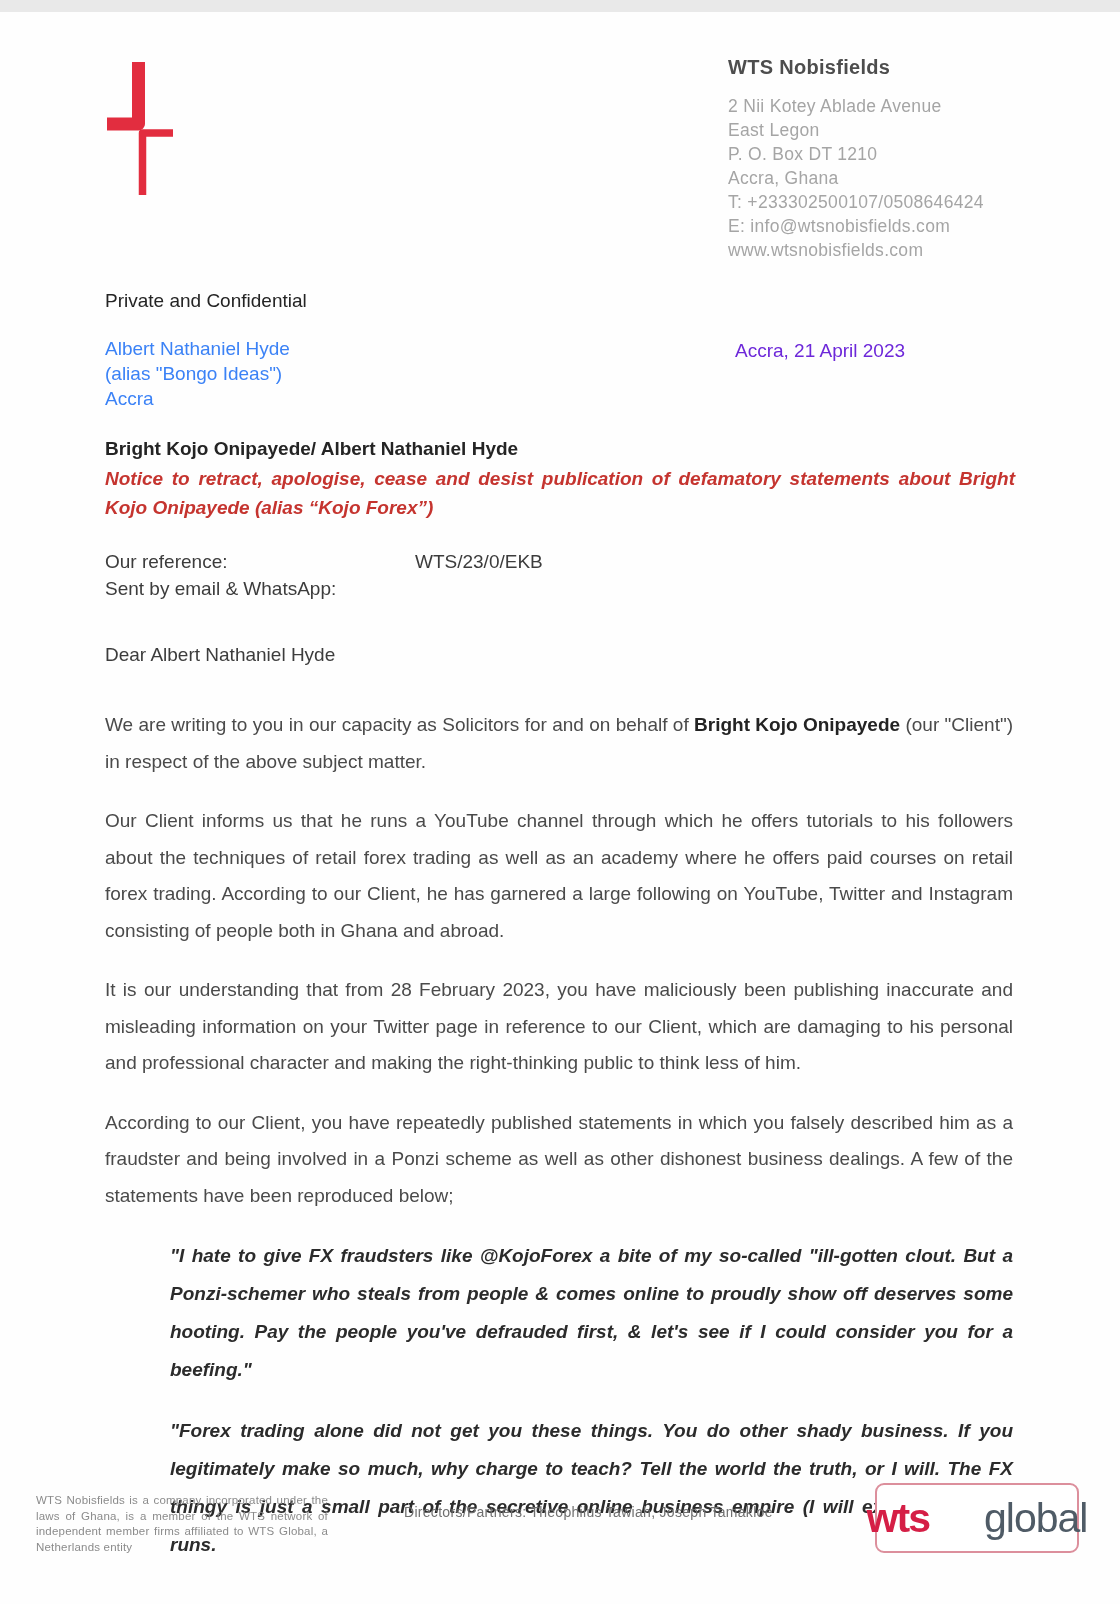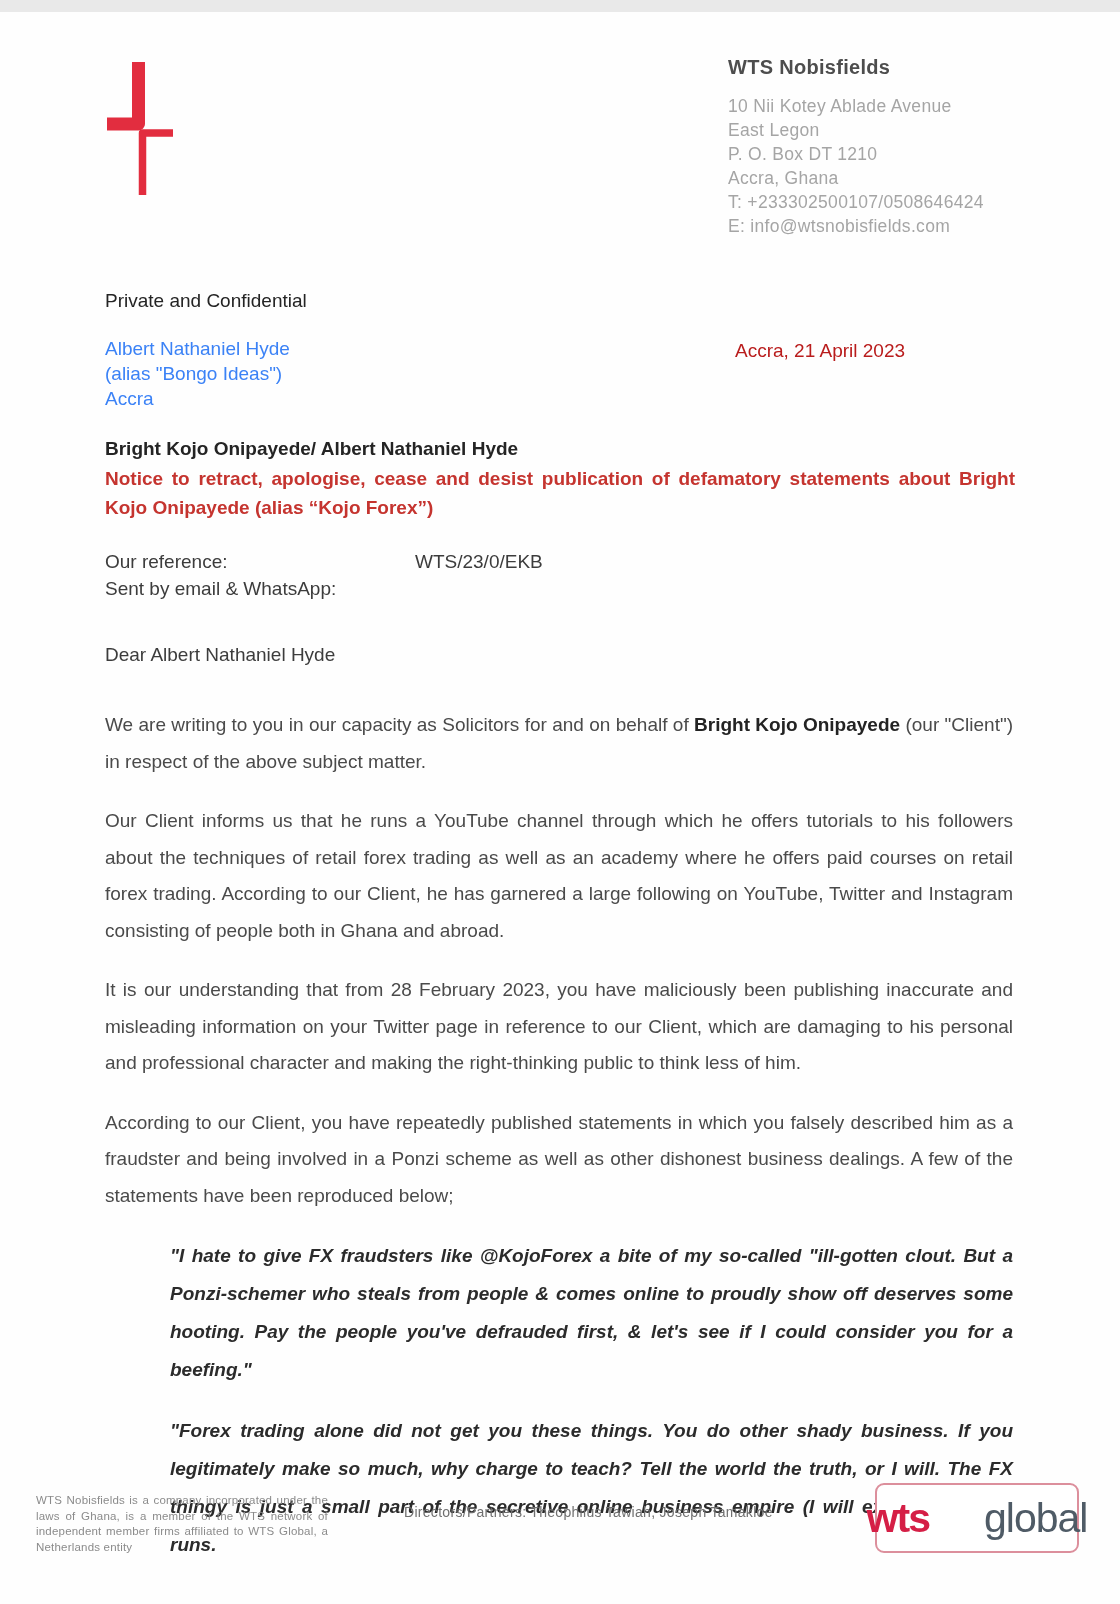--- a/index.html
+++ b/index.html
@@ -13,24 +13,24 @@
     overflow:hidden;
   }
   
   .mark{position:absolute;left:104px;top:48px;}
   .lh-right{position:absolute;left:728px;top:44px;width:330px;}
   .firm-name{font-size:20px;font-weight:bold;color:#4d4d4d;letter-spacing:.3px;margin-bottom:15px;}
   .addr-line{font-size:17.5px;color:#a5a5a5;line-height:24px;letter-spacing:.3px;}
   
   .confidential{position:absolute;left:105px;top:278px;font-size:19px;font-weight:normal;color:#242424;}
   .recipient{position:absolute;left:105px;top:324px;font-size:19px;color:#3b82f6;line-height:25px;}
-  .date{position:absolute;left:735px;top:328px;font-size:19px;color:#b91c1c;}
+  .date{position:absolute;left:735px;top:328px;font-size:19px;color:#6d28d9;}
   .subject{position:absolute;left:105px;top:426px;width:910px;font-size:19px;font-weight:bold;color:#242424;}
   .notice{position:absolute;left:105px;top:453px;width:910px;
-    font-size:19px;font-weight:bold;color:#c5342f;line-height:28.5px;}
+    font-size:19px;font-weight:bold;font-style:italic;color:#c5342f;line-height:28.5px;}
   .notice .full-justify{text-align:justify;text-align-last:justify;}
   .refs{position:absolute;left:105px;top:536px;width:910px;font-size:19px;color:#3c3c3c;line-height:27px;}
   .ref-row{display:flex;}
   .ref-row .lbl{width:310px;flex:0 0 310px;}
   .salutation{position:absolute;left:105px;top:632px;font-size:19px;color:#3c3c3c;}
   
   .body-col{position:absolute;left:105px;top:695px;width:908px;}
   .body-col p{
     margin:0 0 23px 0;
     font-size:19px;line-height:36.5px;color:#4a4a4a;
@@ -61,26 +61,27 @@
 
 <div class="page">
 
   <svg class="mark" width="74" height="140" viewBox="0 0 74 140">
     <path d="M34.5 2 L34.5 64 L3 64" fill="none" stroke="#e22d3f" stroke-width="13" stroke-linejoin="round" stroke-linecap="butt"></path>
     <path d="M69 73 L38.5 73 L38.5 135" fill="none" stroke="#e22d3f" stroke-width="7.5" stroke-linejoin="round" stroke-linecap="butt"></path>
   </svg>
 
   <div class="lh-right">
     <div class="firm-name">WTS Nobisfields</div>
-    <div class="addr-line">10 Nii Kotey Ablade Avenue</div>
+    <div class="addr-line">2 Nii Kotey Ablade Avenue</div>
     <div class="addr-line">East Legon</div>
     <div class="addr-line">P. O. Box DT 1210</div>
     <div class="addr-line">Accra, Ghana</div>
     <div class="addr-line">T: +233302500107/0508646424</div>
     <div class="addr-line">E: info@wtsnobisfields.com</div>
+    <div class="addr-line">www.wtsnobisfields.com</div>
   </div>
 
   <div class="confidential">Private and Confidential</div>
 
   <div class="recipient">
     <div>Albert Nathaniel Hyde</div>
     <div>(alias "Bongo Ideas")</div>
     <div>Accra</div>
   </div>
 

